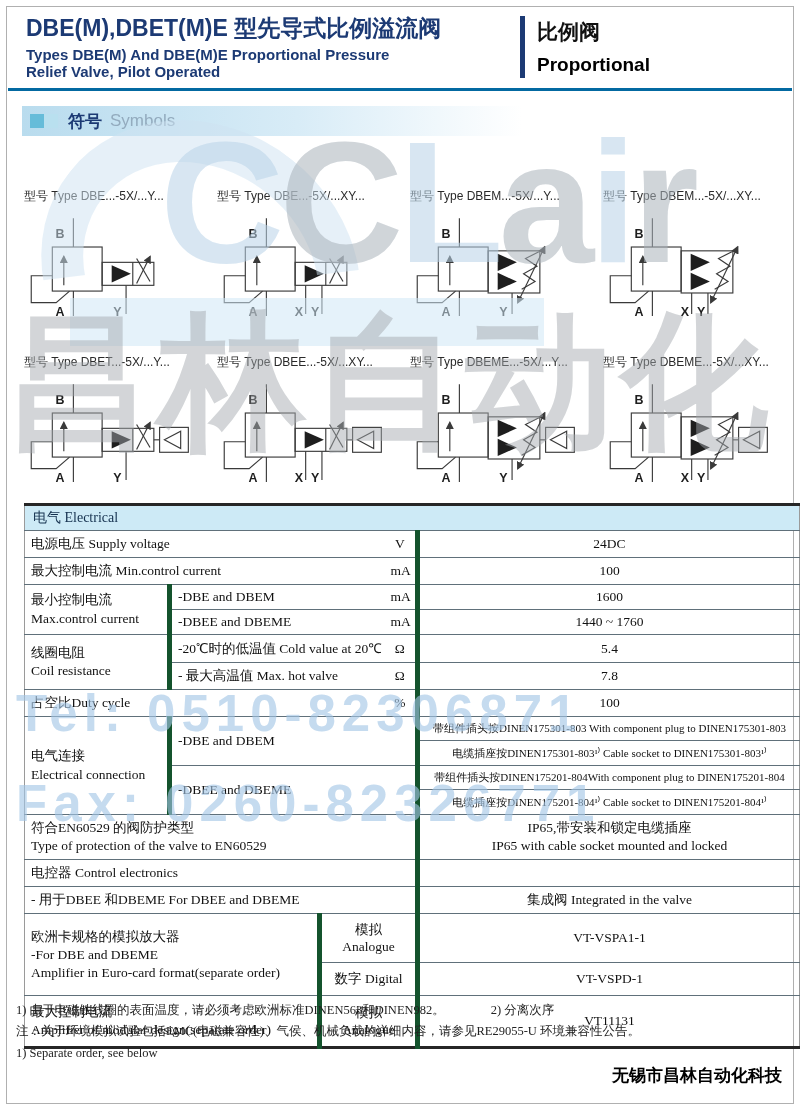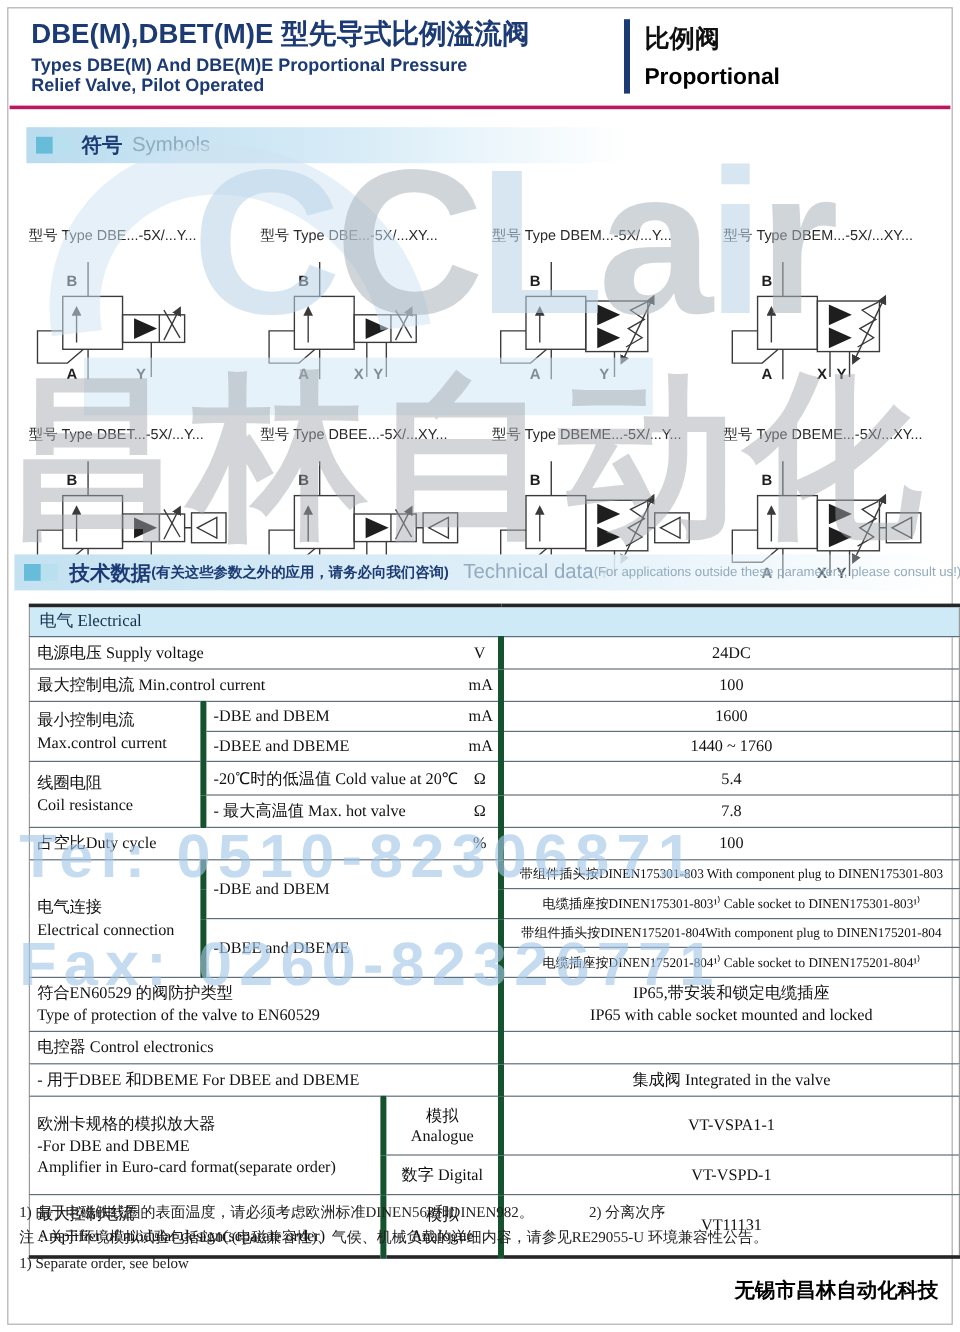--- a/index.html
+++ b/index.html
@@ -1,20 +1,20 @@
 <!DOCTYPE html>
 <html><head>
 <meta charset="utf-8">
 <style>
   html,body{margin:0;padding:0;background:#e8e8e8;}
   .page{position:relative;width:800px;height:1110px;background:#ffffff;font-family:"Liberation Sans",sans-serif;overflow:hidden;margin:0 auto;}
   .frame{position:absolute;inset:6px;border:1px solid #b0b0b0;background:#fff;}
 
   
-  .header{position:absolute;left:8px;top:8px;width:784px;height:80px;border-bottom:3px solid #be185d;z-index:2;}
+  .header{position:absolute;left:8px;top:8px;width:784px;height:80px;border-bottom:3px solid #0369a1;z-index:2;}
   .hdr-left{position:absolute;left:18px;top:5px;}
   .title-cn{margin:0 0 2px 0;font-size:23px;font-weight:bold;color:#1c3a74;white-space:nowrap;}
   .subtitle{font-size:15px;font-weight:bold;color:#1c3a74;line-height:1.15;white-space:nowrap;}
   .hdr-right{position:absolute;left:512px;top:8px;display:flex;}
   .vbar{width:5px;height:62px;background:#1c3a74;margin-right:12px;}
   .cat-cn{font-size:21px;font-weight:600;color:#101010;margin:2px 0 8px 0;}
   .cat-en{font-size:19px;font-weight:bold;color:#000;}
 
   
   .sec{display:flex;align-items:center;z-index:2;white-space:nowrap;}
@@ -290,28 +290,20 @@
           <line x1="146" y1="68" x2="152" y2="68" stroke="#3a3a3a" stroke-width="1.2" fill="none"></line>
           <rect x="152" y="55" width="30" height="26" stroke="#3a3a3a" stroke-width="1.2" fill="none"></rect>
           <polygon points="174,59 174,77 157,68" fill="#ffffff" stroke="#3a3a3a" stroke-width="1.2"></polygon>
           <line x1="103" y1="88" x2="103" y2="110" stroke="#3a3a3a" stroke-width="1.2" fill="none"></line>
           <line x1="120" y1="88" x2="120" y2="110" stroke="#3a3a3a" stroke-width="1.2" fill="none"></line>
           <text x="96" y="112" text-anchor="middle" class="pt">X</text>
           <text x="113" y="112" text-anchor="middle" class="pt">Y</text>
         </svg></div>
     </div>
 
-  <div class="sec sec-tech">
-    <span class="sq1"></span>
-    <span class="sq2"></span>
-    <span class="sec-cn">技术数据</span>
-    <span class="sec-cn-note">(有关这些参数之外的应用，请务必向我们咨询)</span>
-    <span class="sec-en">Technical data</span>
-    <span class="sec-en-note">(For applications outside these parameters, please consult us!)</span>
-  </div>
 
   <div class="tech-wrap">
     <table class="tech">
       <colgroup>
           <col style="width:145px">
           <col style="width:150px">
           <col style="width:65px">
           <col style="width:33px">
           <col>
         </colgroup>

